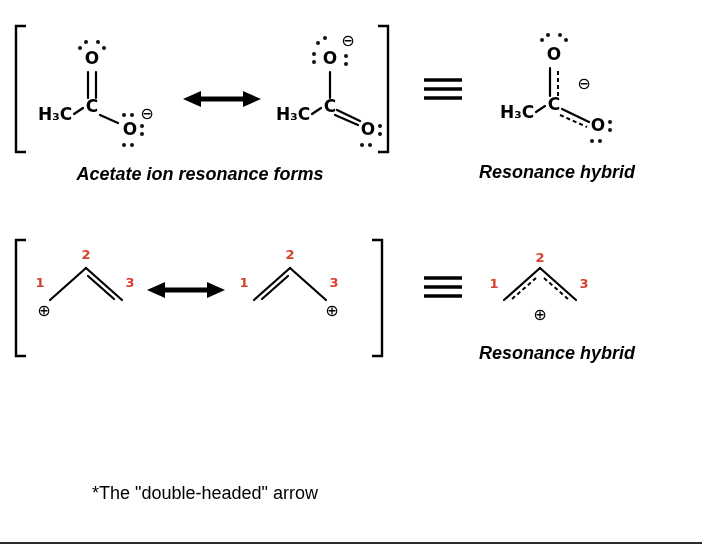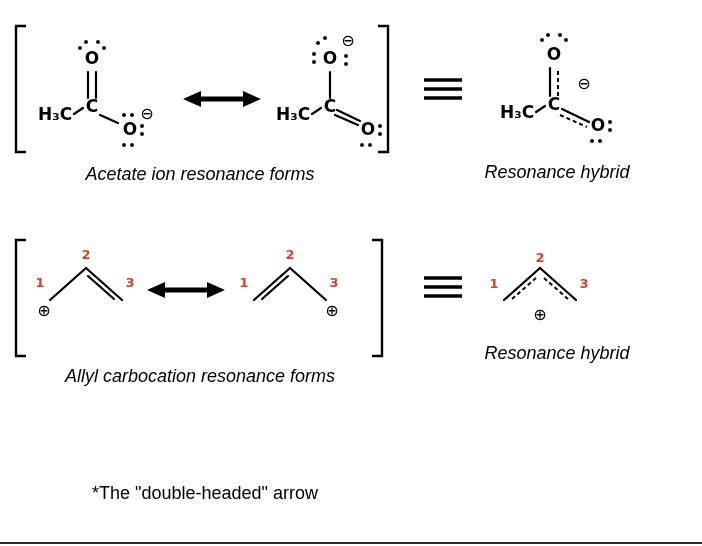--- a/index.html
+++ b/index.html
@@ -17,21 +17,21 @@
   .bond   { stroke:#000; stroke-width:2.2; stroke-linecap:round; }
   .dashb  { stroke:#000; stroke-width:2; stroke-dasharray:4 3; stroke-linecap:butt; }
   .dot    { fill:#101010; }
   .bracket{ fill:none; stroke:#000; stroke-width:2.4; }
   .arrowline { stroke:#000; stroke-width:5; }
   .arrowhead { fill:#000; stroke:none; }
   .equiv  { stroke:#000; stroke-width:3.6; }
 
   .caption {
     position:absolute; font-style:italic; font-size:18px;
-    text-align:center; color:#000; white-space:nowrap;
+    text-align:center; color:#000; white-space:nowrap;font-weight:bold;
   }
   .footnote {
     position:absolute; left:92px; top:438px;
     font-size:18px; line-height:22px; white-space:pre; color:#000;
   }
   .rule { position:absolute; left:0; top:542px; width:702px; height:2px; background:#2b2b2b; }
 </style>
 </head>
 <body>
 
@@ -170,21 +170,20 @@
         <line class="dashb" x1="22" y1="43" x2="46" y2="22"></line>
         <line class="dashb" x1="54" y1="22" x2="78" y2="43"></line>
         <text class="charge" x="50" y="64" text-anchor="middle">⊕</text>
       </g>
     </g>
   </svg>
 
   <div class="caption" style="left:35px; top:164px; width:330px;">Acetate ion resonance forms</div>
   <div class="caption" style="left:447px; top:162px; width:220px;">Resonance hybrid</div>
   <div class="caption" style="left:447px; top:343px; width:220px;">Resonance hybrid</div>
-  <div class="caption" style="left:20px; top:366px; width:360px;">Allyl carbocation resonance forms</div>
 
   <div class="footnote">
     <div>*The "double-headed" arrow</div>
     
     
     
   </div>
 
   <div class="rule"></div>
 </div>

